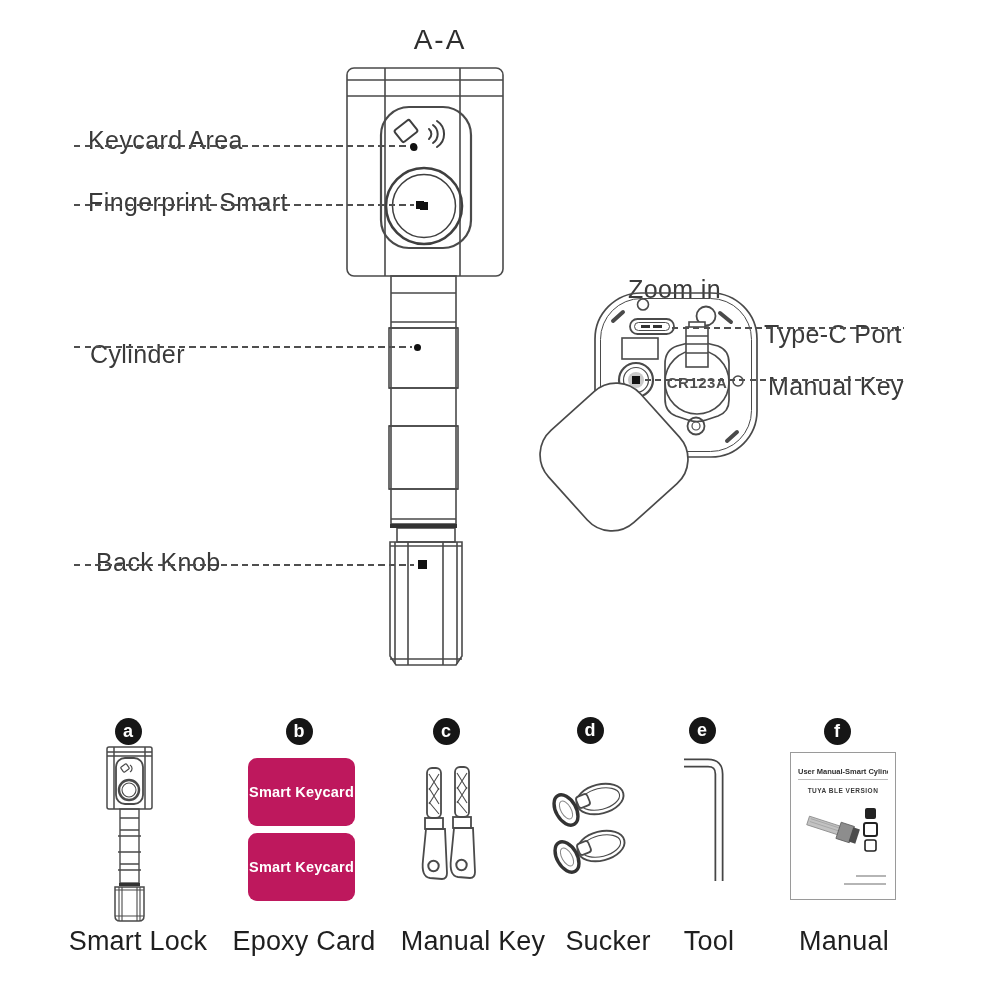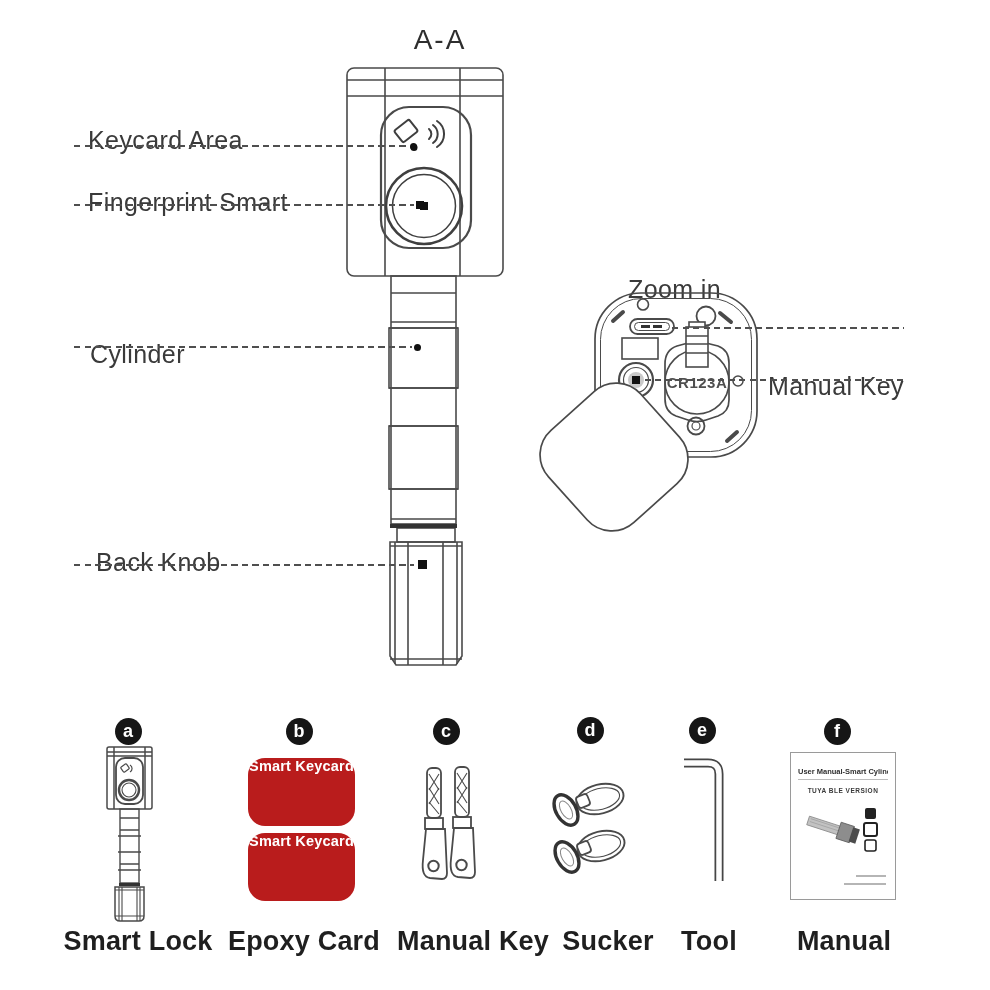--- a/index.html
+++ b/index.html
@@ -18,25 +18,25 @@
   .dot-round{position:absolute;background:#111;border-radius:50%;}
   .dot-square{position:absolute;background:#111;}
   .svgart{position:absolute;}
   .badge{
     position:absolute;width:27px;height:27px;border-radius:50%;background:#161616;
     color:#fff;display:flex;align-items:center;justify-content:center;
     font-size:18px;font-weight:700;line-height:1;
   }
   .item-label{
     position:absolute;width:190px;text-align:center;top:926px;
-    font-size:27px;font-weight:700;color:#1f1f1f;letter-spacing:.2px;white-space:nowrap;
+    font-size:27px;font-weight:400;color:#1f1f1f;letter-spacing:.2px;white-space:nowrap;
   }
   .keycard-card{
-    position:absolute;left:248px;width:107px;height:68px;background:#b91c1c;border-radius:17px;
-    display:flex;justify-content:center;color:#fff;
+    position:absolute;left:248px;width:107px;height:68px;background:#be185d;border-radius:9px;
+    display:flex;align-items:center;justify-content:center;color:#fff;
     font-size:14.5px;font-weight:700;letter-spacing:.2px;
   }
   .manual-page{
     position:absolute;left:790px;top:752px;width:106px;height:148px;background:#fff;
     border:1px solid #9a9a9a;box-sizing:border-box;
   }
   .manual-title{
     margin-top:14px;text-align:center;font-size:7.5px;font-weight:700;color:#2e2e2e;
     padding-bottom:3px;border-bottom:1px solid #bbb;margin-left:7px;margin-right:7px;
     white-space:nowrap;overflow:hidden;
@@ -155,20 +155,21 @@
         <circle cx="166" cy="146" r="4" stroke-width="1.2"></circle>
       </g>
     </g>
     <text x="167" y="108" text-anchor="middle" font-size="15" font-weight="700" fill="#4f4f4f" font-family="Liberation Sans, sans-serif" letter-spacing="0.5">CR123A</text>
 
     <g transform="translate(84,177) rotate(-42)">
       <rect x="-62" y="-62" width="124" height="124" rx="33" fill="#ffffff" stroke="#4a4a4a" stroke-width="1.7"></rect>
     </g>
   </svg>
 
+  <div class="lbl" style="left:764px;top:300px">Type-C Port</div>
   <div class="dash" style="left:672px;top:327px;width:232px"></div>
 
   <div class="lbl" style="left:768px;top:352px">Manual Key</div>
   <div class="dash" style="left:645px;top:379px;width:259px"></div>
   <div class="dot-square" style="left:632px;top:376px;width:8px;height:8px"></div>
 
   <div class="badge" style="left:114.5px;top:717.5px">a</div>
   <div class="badge" style="left:285.5px;top:717.5px">b</div>
   <div class="badge" style="left:432.5px;top:717.5px">c</div>
   <div class="badge" style="left:576.5px;top:716.5px">d</div>

